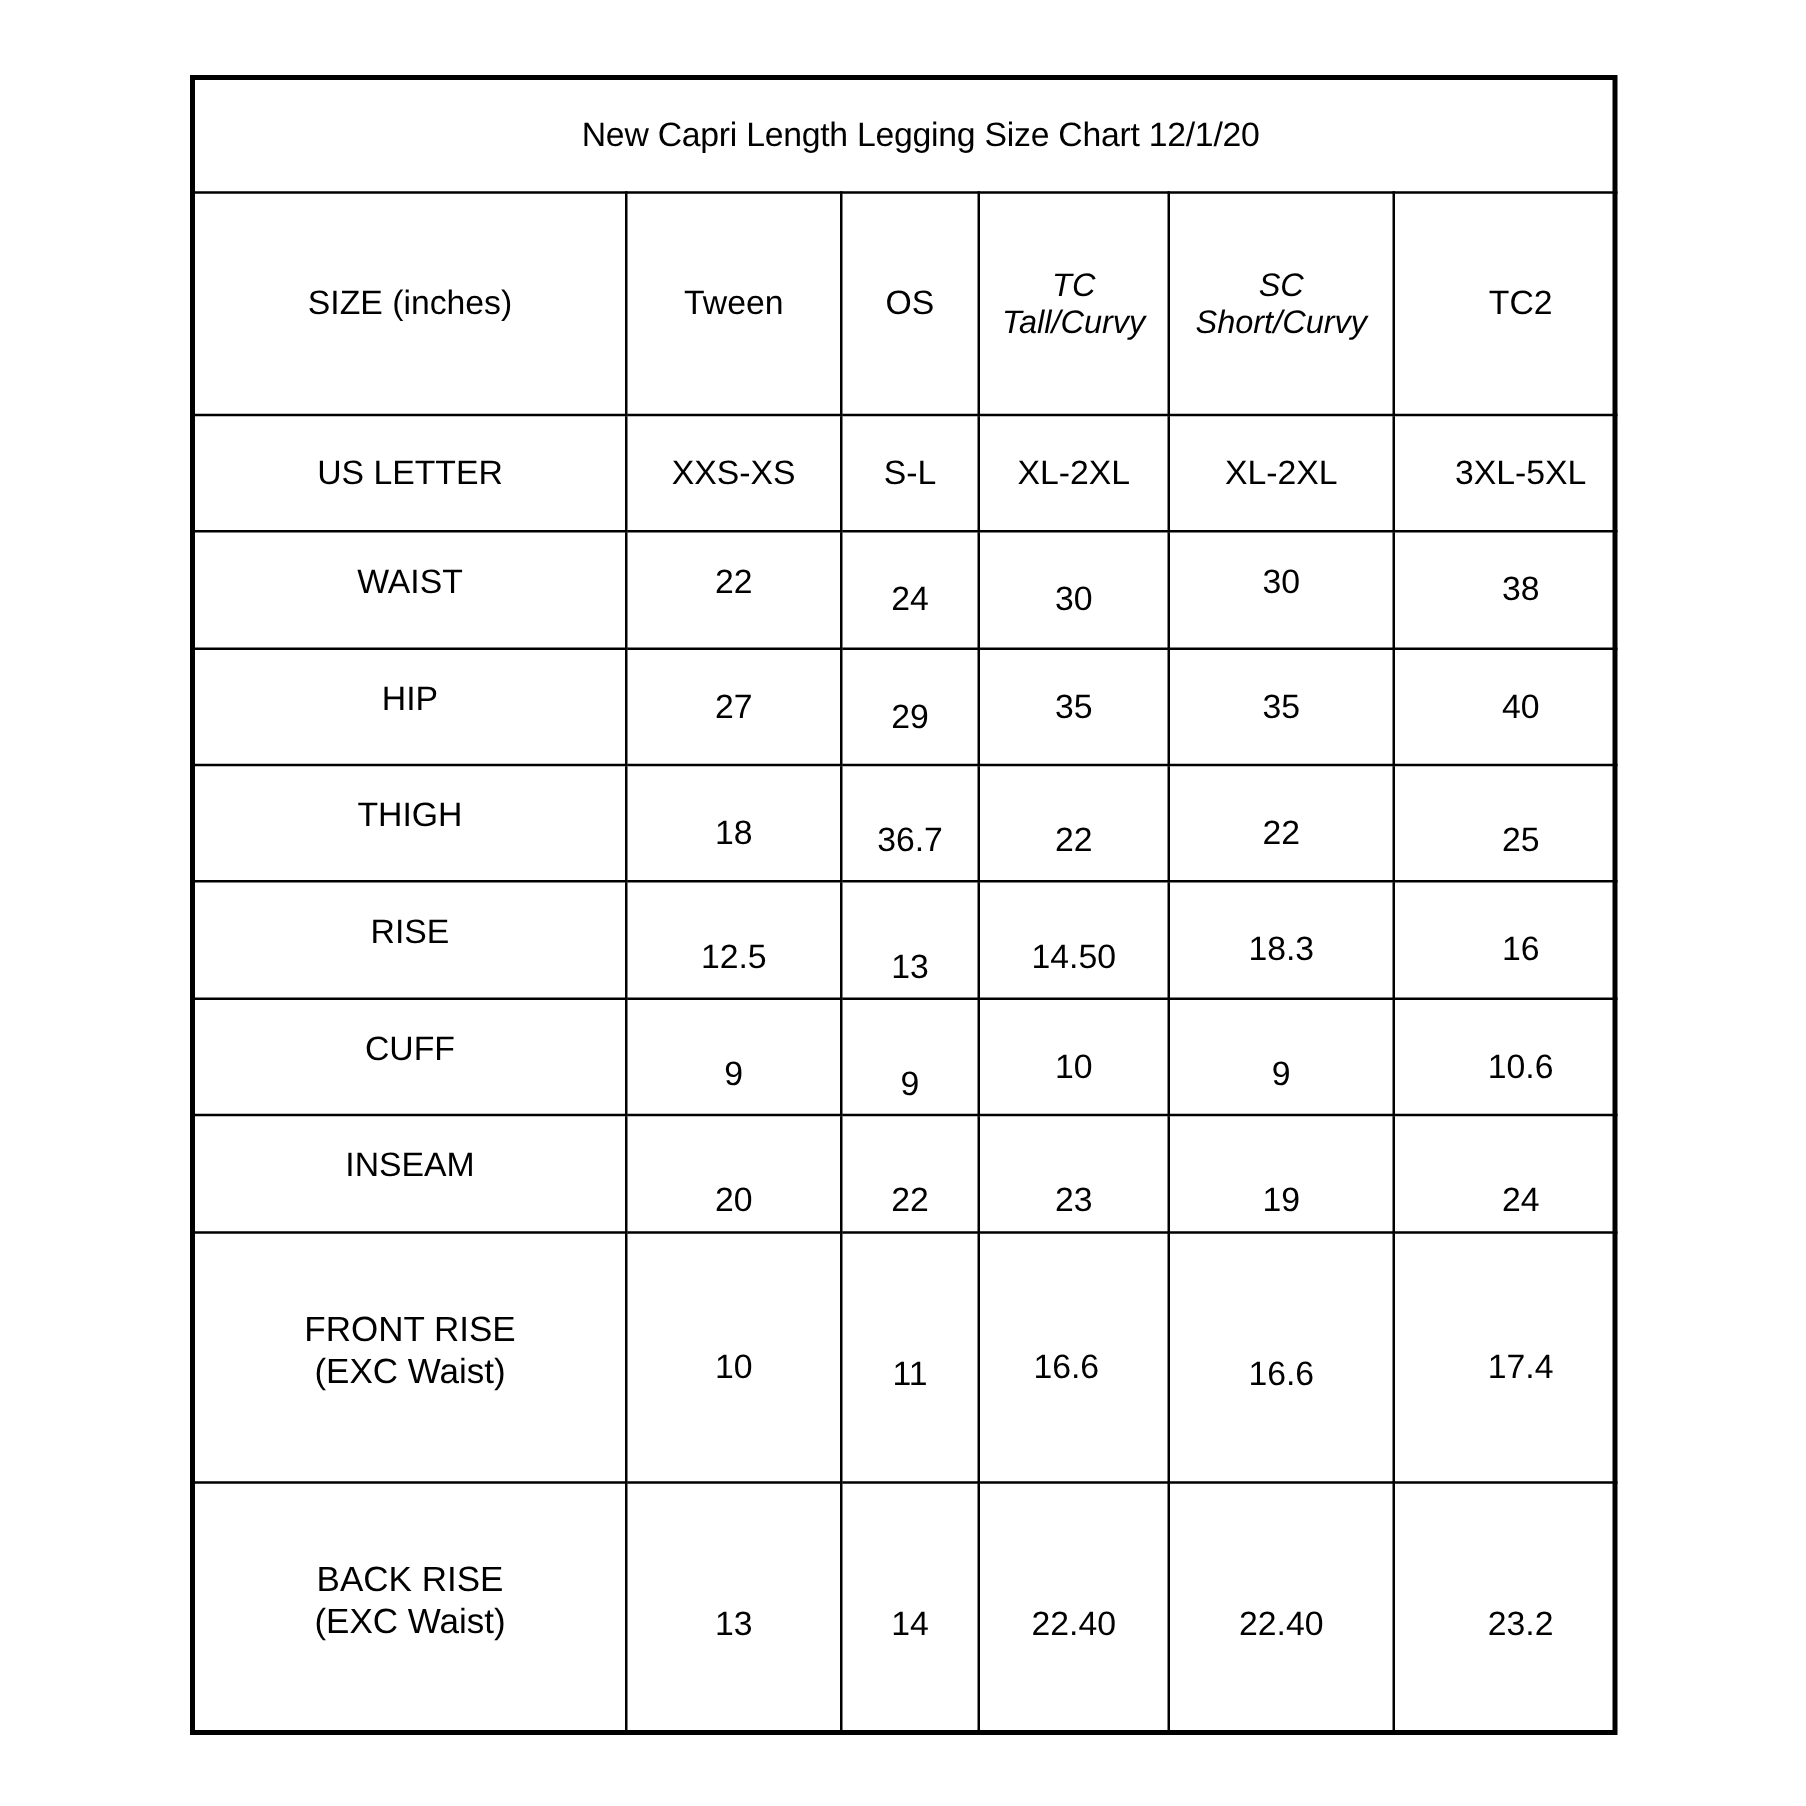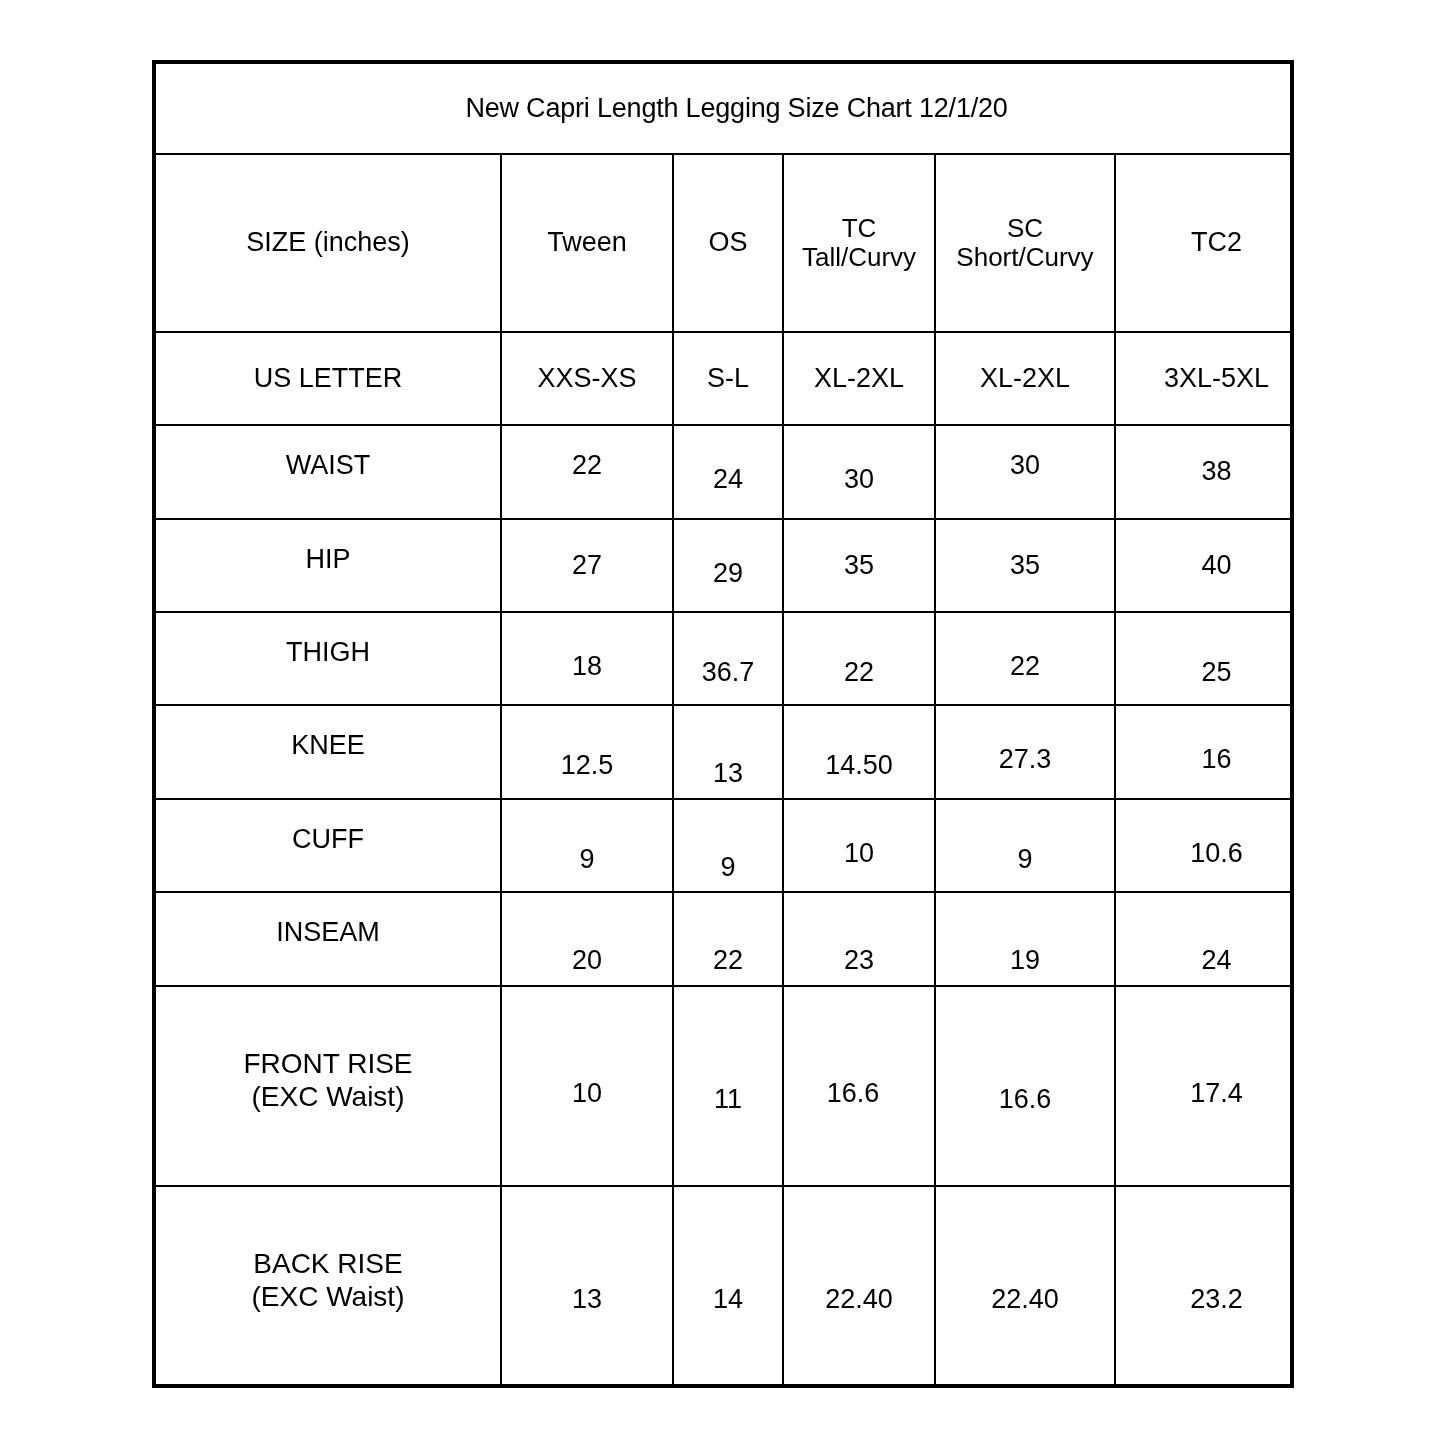--- a/index.html
+++ b/index.html
@@ -74,20 +74,21 @@
   .row-head.two-line {
     font-size: 28px;
     line-height: 1.18;
   }
   .hdr {
     font-size: 29px;
   }
   .hdr.small {
     font-size: 26px;
     line-height: 1.12;
+    font-style: italic;
   }
   
   .nudge-down { position: relative; top: 14px; }
   .nudge-down-sm { position: relative; top: 8px; }
   .nudge-up-sm { position: relative; top: -6px; }
   .nudge-down-lg { position: relative; top: 22px; }
   .nudge-left { position: relative; left: -6px; }
 
   
   col.c0 { width: 345px; }
@@ -162,25 +163,25 @@
         <tr>
           <td class="row-head nudge-up-sm">THIGH</td>
           <td class="nudge-down-sm">18</td>
           <td class="nudge-down">36.7</td>
           <td class="nudge-down">22</td>
           <td class="nudge-down-sm">22</td>
           <td class="nudge-down">25</td>
         </tr>
 
         <tr>
-          <td class="row-head nudge-up-sm">KNEE</td>
+          <td class="row-head nudge-up-sm">RISE</td>
           <td class="nudge-down">12.5</td>
           <td class="nudge-down-lg">13</td>
           <td class="nudge-down">14.50</td>
-          <td class="nudge-down-sm">27.3</td>
+          <td class="nudge-down-sm">18.3</td>
           <td class="nudge-down-sm">16</td>
         </tr>
 
         <tr>
           <td class="row-head nudge-up-sm">CUFF</td>
           <td class="nudge-down">9</td>
           <td class="nudge-down-lg">9</td>
           <td class="nudge-down-sm">10</td>
           <td class="nudge-down">9</td>
           <td class="nudge-down-sm">10.6</td>

